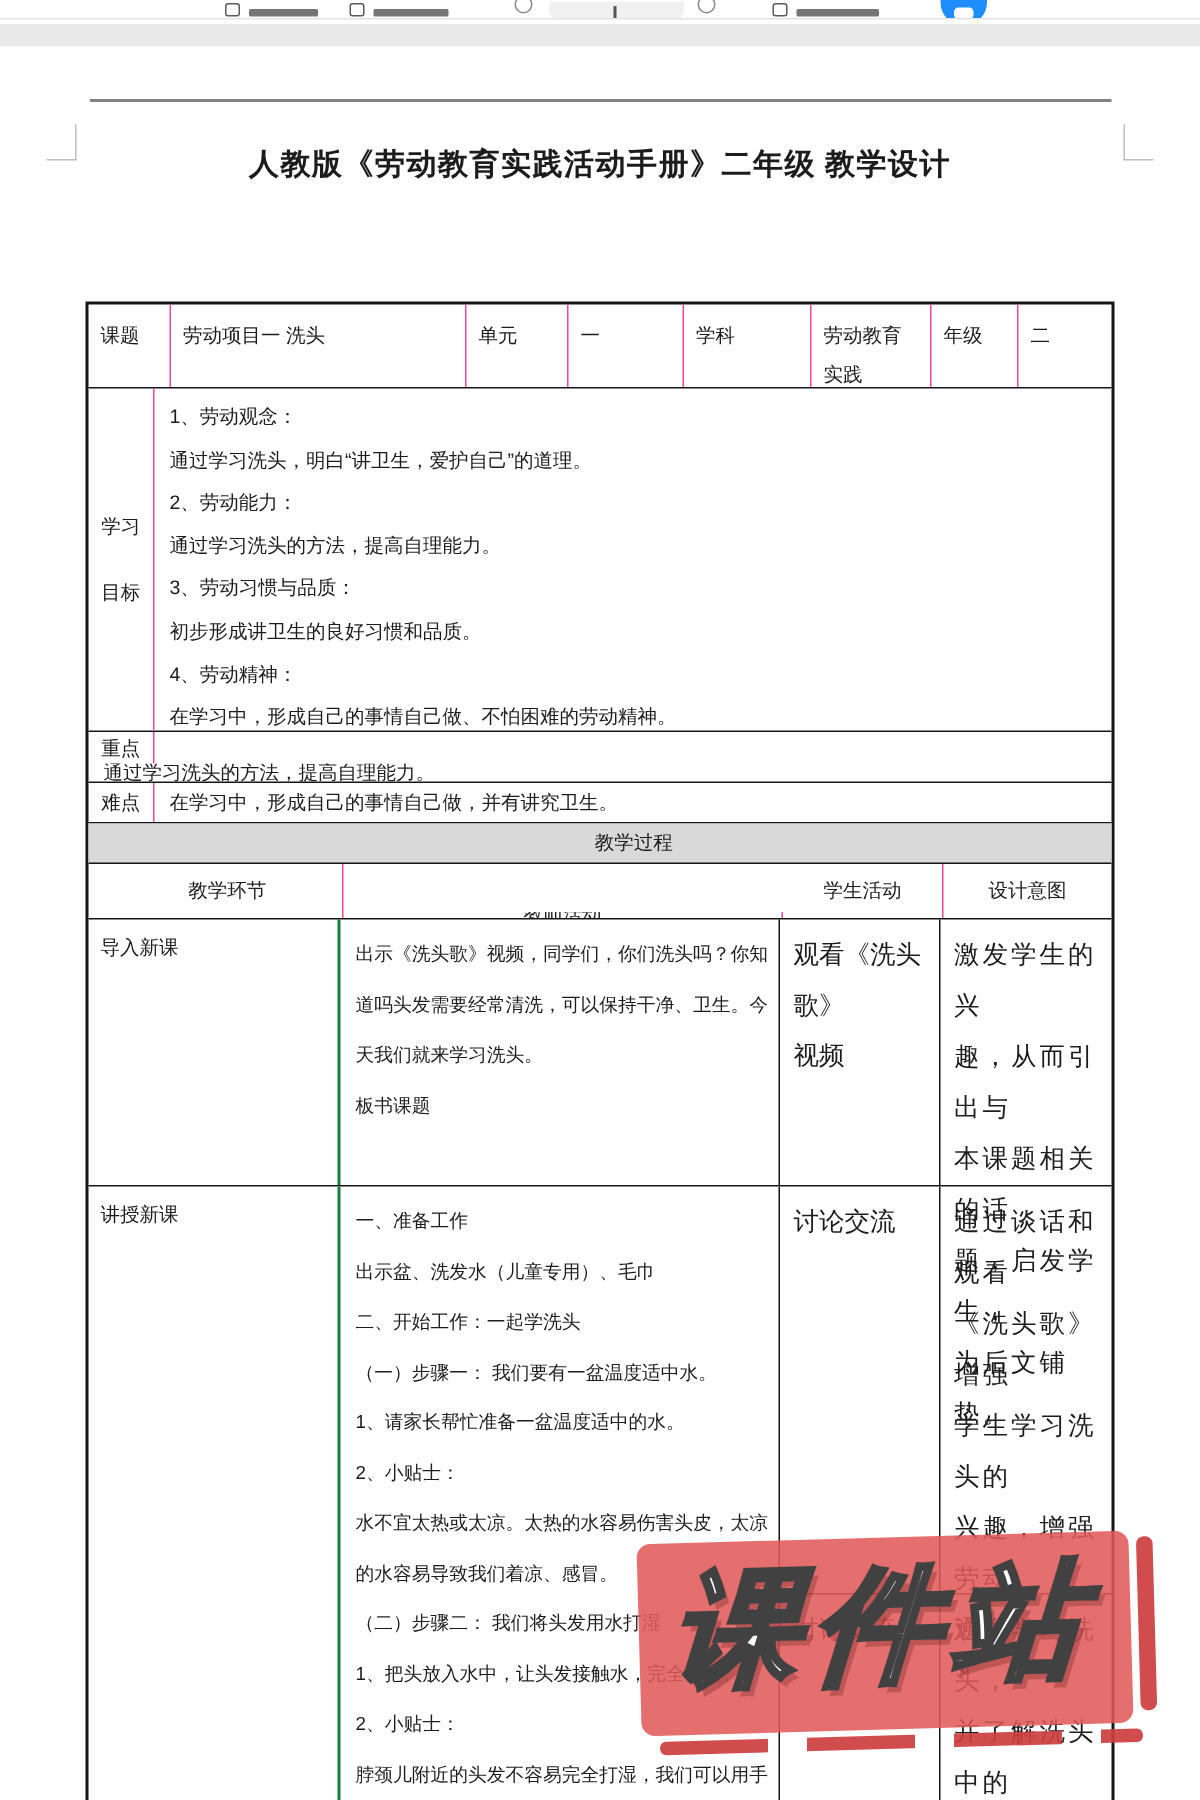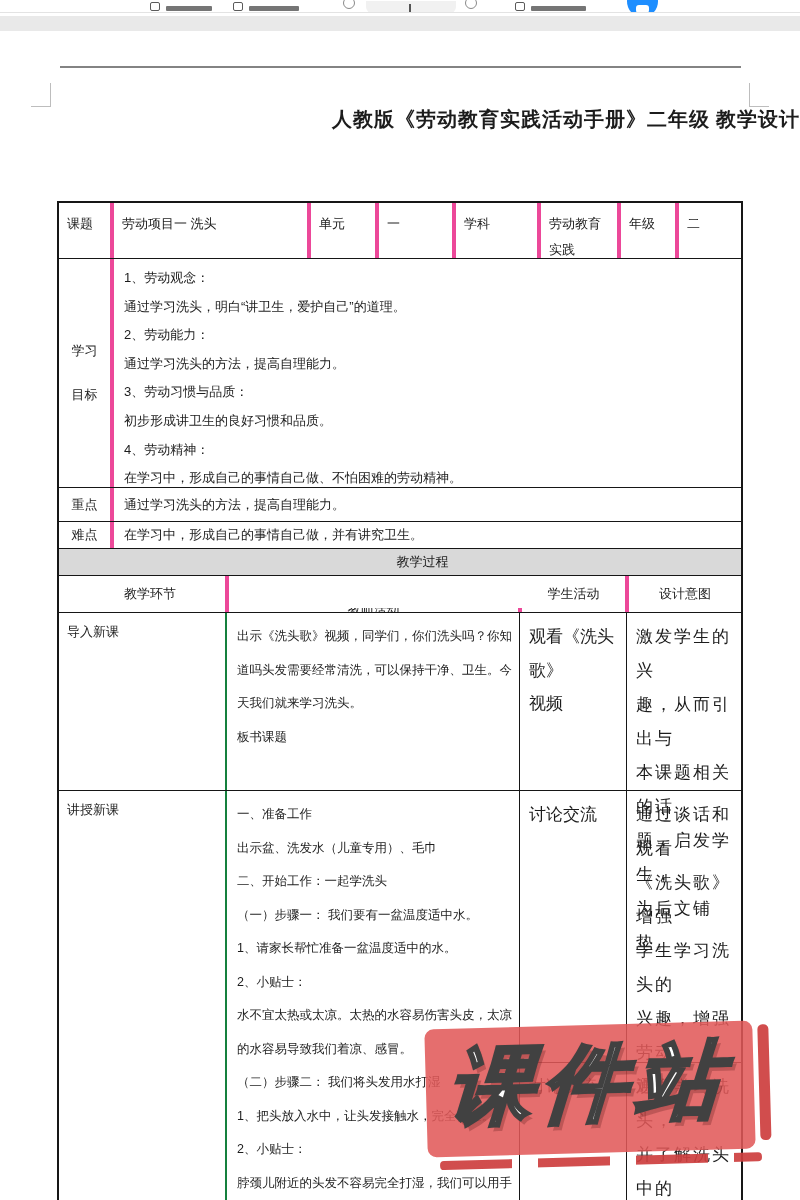--- a/index.html
+++ b/index.html
@@ -18,41 +18,41 @@
   .tb-ai .glyph{position:absolute;left:9px;bottom:4px;width:13px;height:8px;background:#fff;border-radius:3px;}
 
   .work-band{position:absolute;left:0;top:16px;width:800px;height:15px;background:#e9e9e9;}
 
   
   .page-rule{position:absolute;left:60px;top:66px;width:681px;height:2px;background:#838383;}
   .corner{position:absolute;top:83px;width:20px;height:24px;}
   .corner.left{left:31px;border-right:1px solid #bdbdbd;border-bottom:1px solid #bdbdbd;}
   .corner.right{left:749px;border-left:1px solid #bdbdbd;border-bottom:1px solid #bdbdbd;}
 
-  .doc-title{position:absolute;left:0;top:106px;width:800px;text-align:right;
+  .doc-title{position:absolute;left:0;top:96px;width:800px;text-align:center;
     font-family:"Liberation Serif",serif;font-size:20px;font-weight:bold;letter-spacing:1px;}
 
   
   .doc-table{position:absolute;left:57px;top:201px;width:686px;border:2px solid #161616;background:#fff;font-size:13px;}
   .trow{display:flex;width:100%;border-bottom:1px solid #161616;}
   .trow:last-child{border-bottom:none;}
-  .cell{border-right:4px solid #ec4899;padding:6px 8px;white-space:pre-line;overflow:hidden;}
+  .cell{border-right:1px solid #ec4899;padding:6px 8px;white-space:pre-line;overflow:hidden;}
   .cell:last-child{border-right:none;}
 
   .rowA{height:56px;}
   .rowA .cell{line-height:26px;padding-top:8px;}
   .w-label1{width:55px;}  .w-topic{width:197px;} .w-unitl{width:68px;} .w-unitv{width:77px;}
   .w-subjl{width:85px;}   .w-subjv{width:80px;}  .w-gradel{width:58px;} .w-gradev{width:64px;flex:1;}
 
   .rowB{height:229px;}
-  .side-label{width:55px;display:flex;align-items:center;justify-content:center;text-align:center;line-height:44px;}
+  .side-label{width:44px;display:flex;align-items:center;justify-content:center;text-align:center;line-height:44px;}
   .wide{flex:1;}
   .rowB .wide{line-height:28.6px;padding:5px 8px 0 10px;}
 
-  .rowC{height:34px;} .rowD{height:27px;}
+  .rowC{height:34px;flex-direction:column;} .rowD{height:27px;}
   .rowC .side-label,.rowD .side-label{line-height:normal;}
   .rowC .wide,.rowD .wide{display:flex;align-items:center;padding-left:10px;}
 
   .rowE{height:27px;background:#d9d9d9;}
   .rowE .cell{width:100%;display:flex;align-items:center;justify-content:center;font-weight:normal;margin-left:45px;}
 
   .rowF{height:37px;}
   .rowF .cell{display:flex;align-items:center;justify-content:center;padding:0;}
   .c-phase{width:154px;margin-left:16px;} .c-teacher{width:293px;margin-top:32px;} .c-student{width:107px;} .c-intent{width:130px;flex:1;}
 

